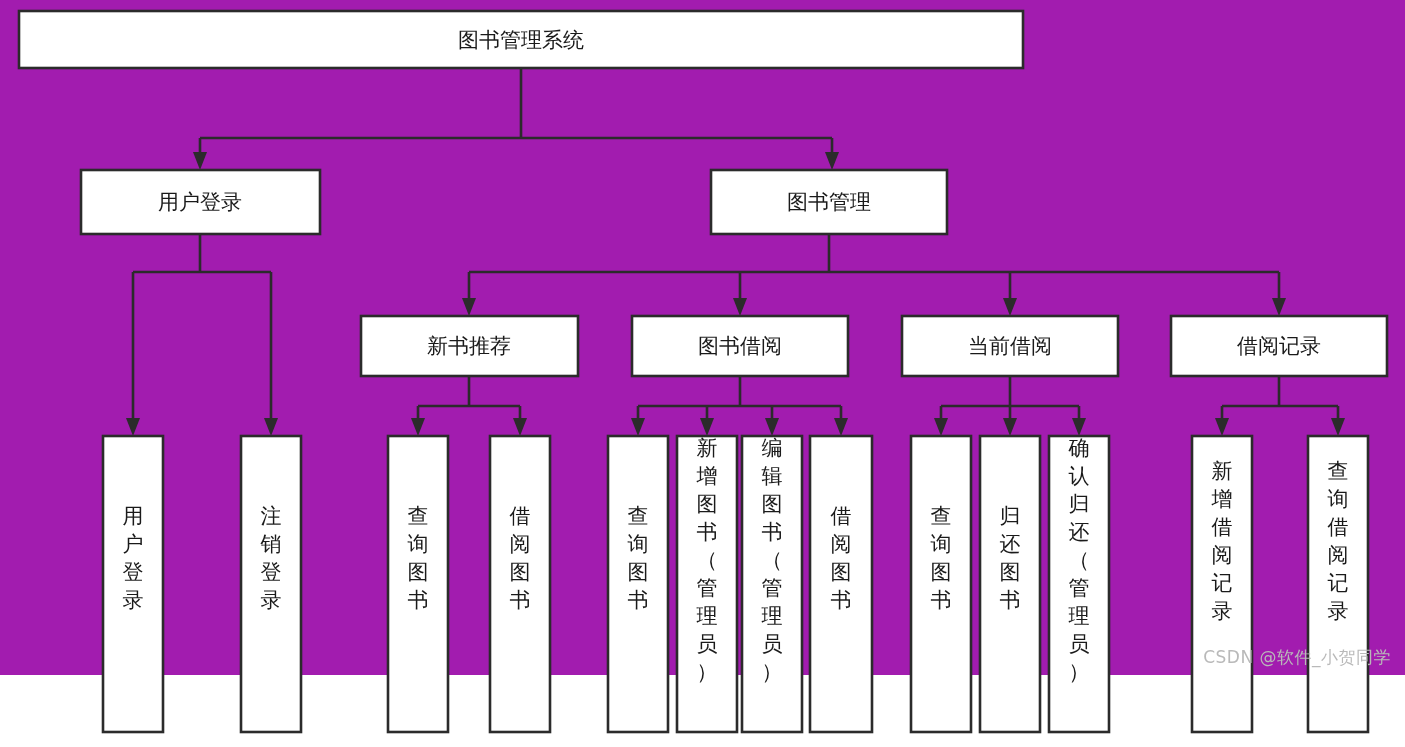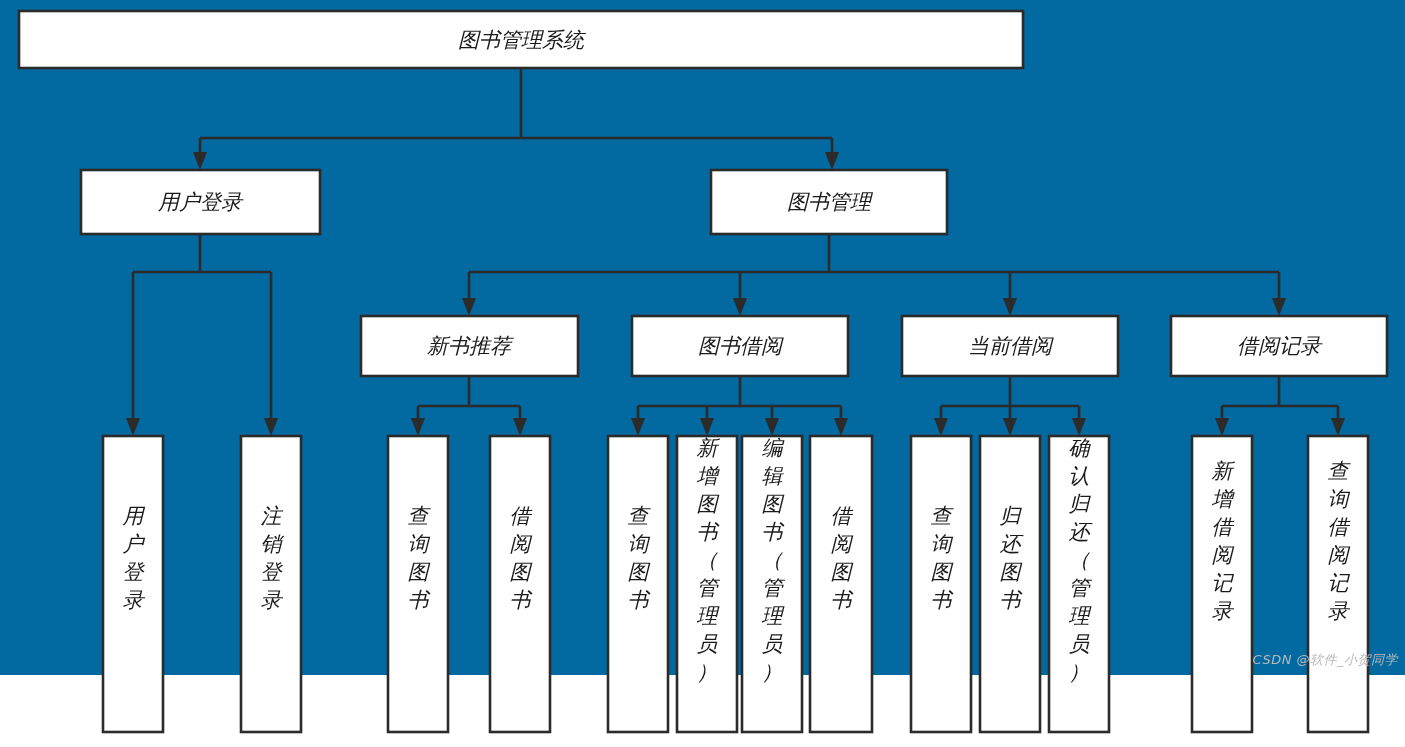--- a/index.html
+++ b/index.html
@@ -10,22 +10,21 @@
   body {
     width: 1405px;
     height: 747px;
     font-family: "DejaVu Sans", "Liberation Sans", sans-serif;
     overflow: hidden;
   }
   #diagram-root {
     position: relative;
     width: 1405px;
     height: 675px;
-    background: #0369a1;
-    font-style: italic;
+    background: #a21caf;
   }
   svg.diagram-canvas {
     position: absolute;
     top: 0;
     left: 0;
     width: 1405px;
     height: 747px;
   }
   .node-box {
     fill: #ffffff;
@@ -49,24 +48,24 @@
     stroke: #2b2b2b;
     stroke-width: 2.6;
     fill: none;
   }
   .arrow-head {
     fill: #2b2b2b;
     stroke: none;
   }
   .watermark-text {
     position: absolute;
-    right: 7px;
+    right: 14px;
     bottom: 6px;
     font-family: "DejaVu Sans", "Liberation Sans", sans-serif;
-    font-size: 13px;
+    font-size: 17px;
     color: #b9b9b9;
     white-space: nowrap;
     letter-spacing: 0.5px;
     pointer-events: none;
   }
 </style>
 </head>
 <body>
 
 <div id="diagram-root">

